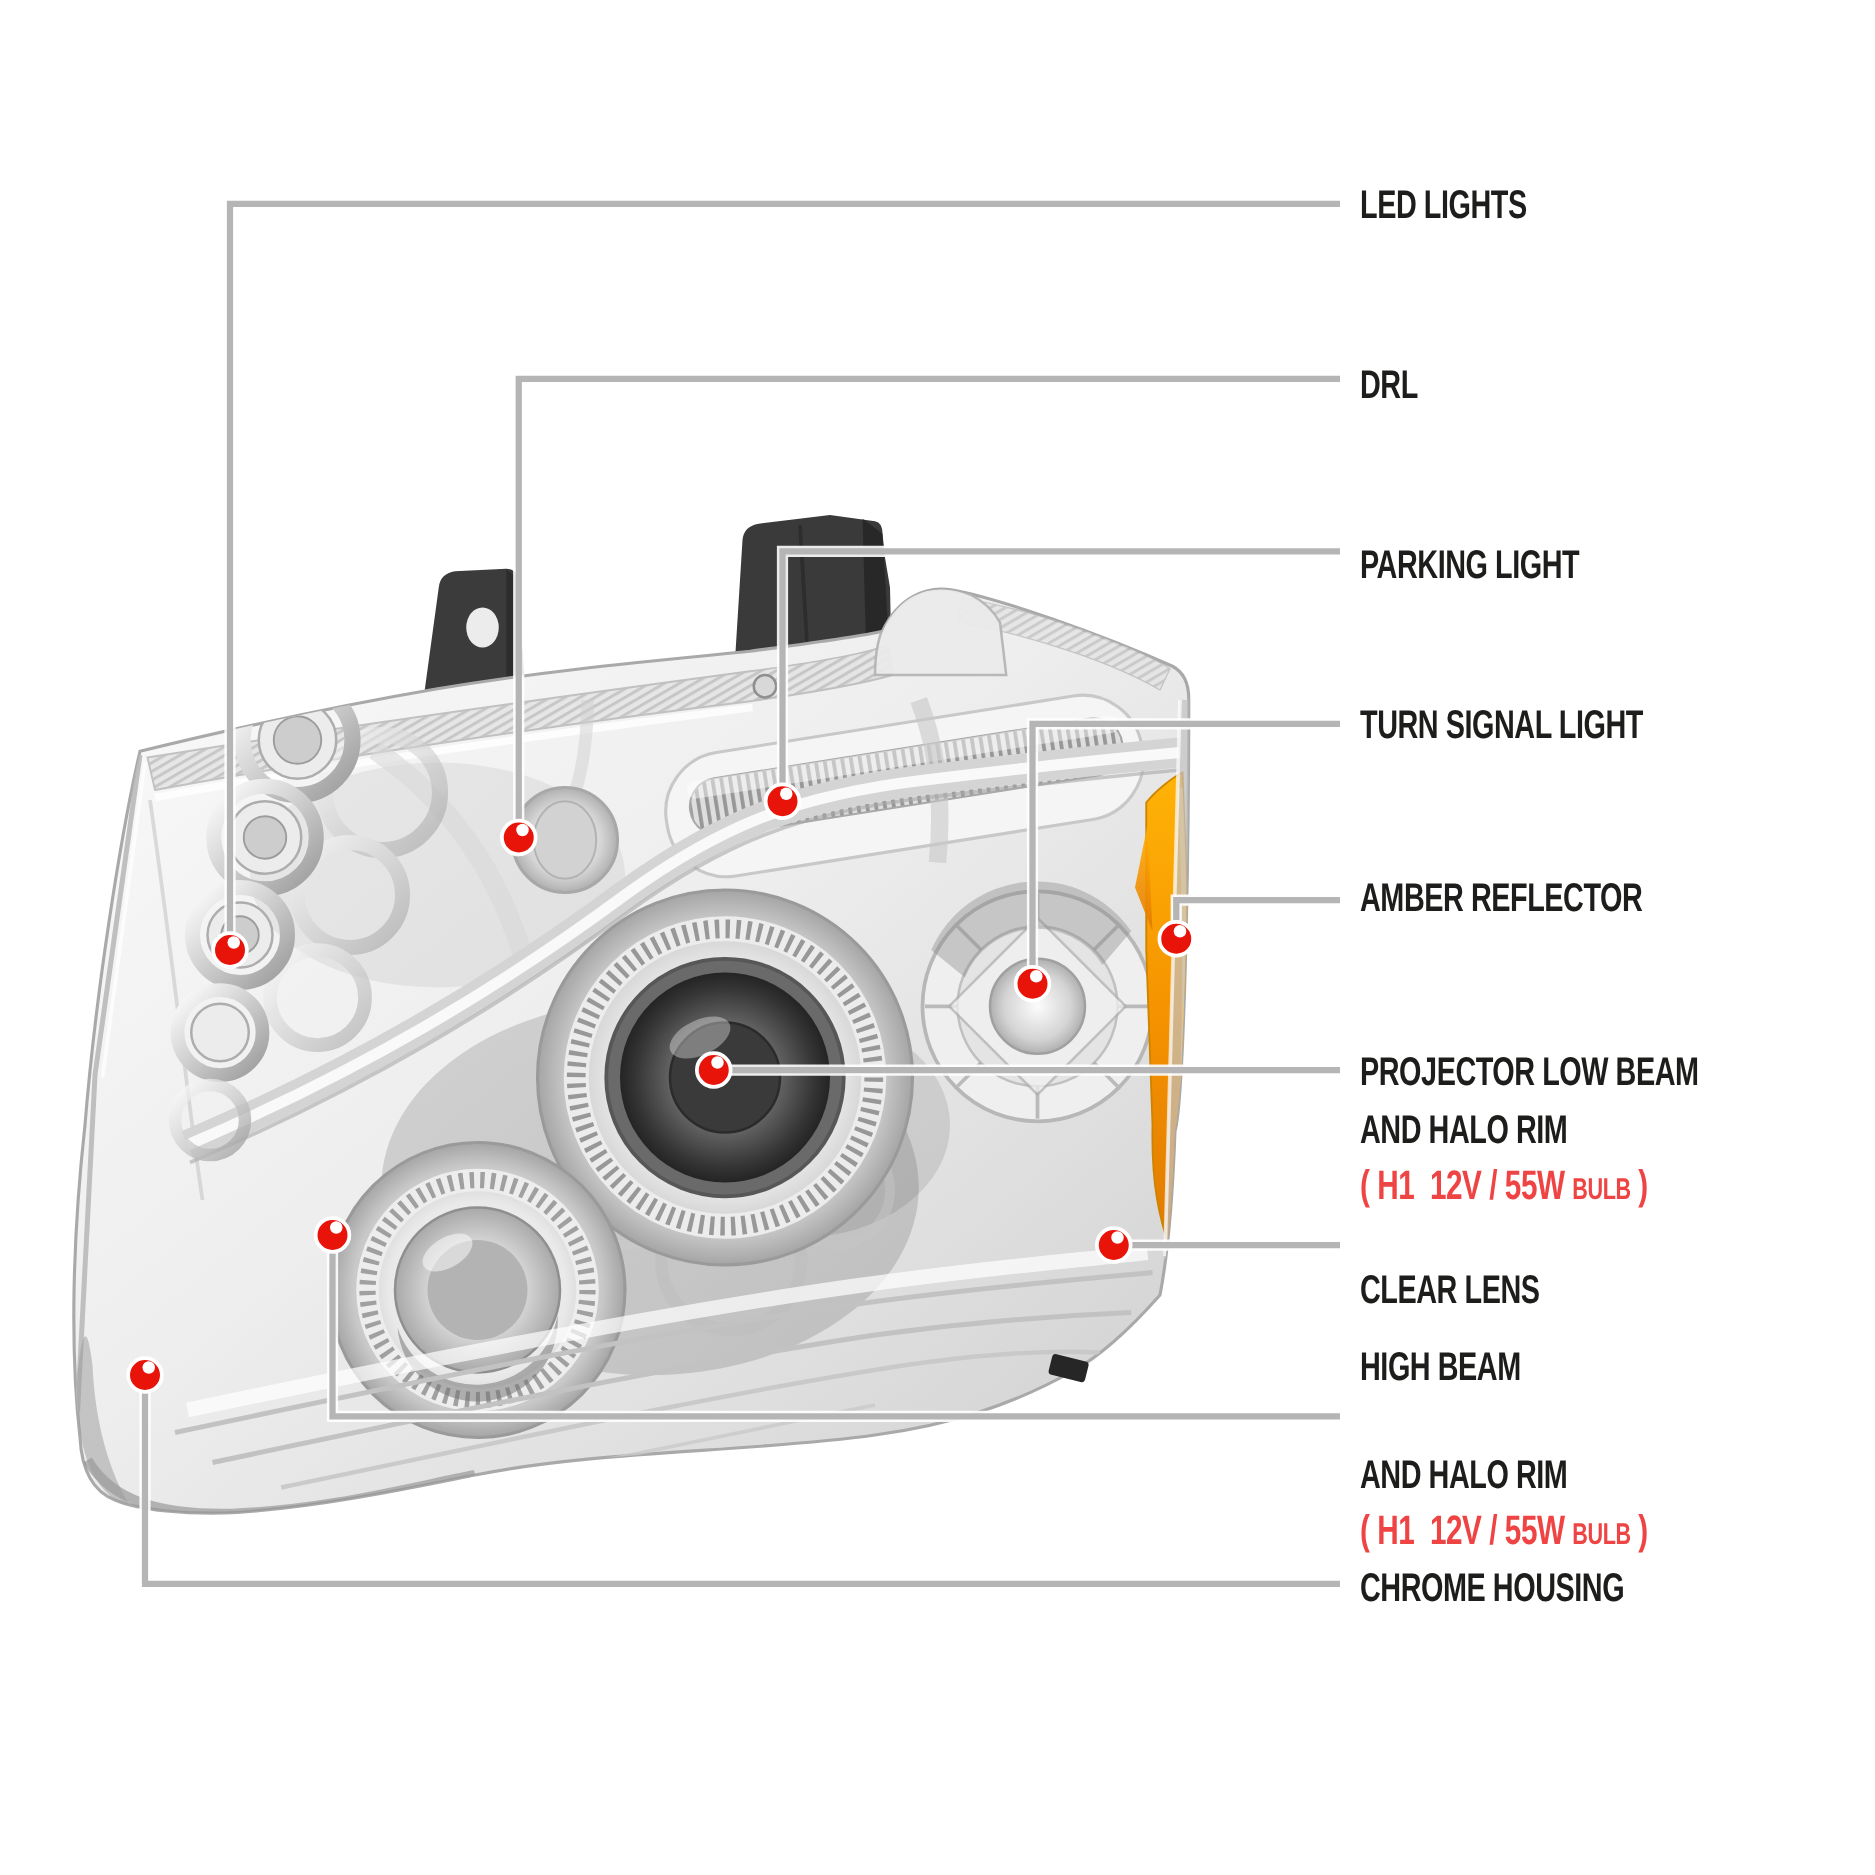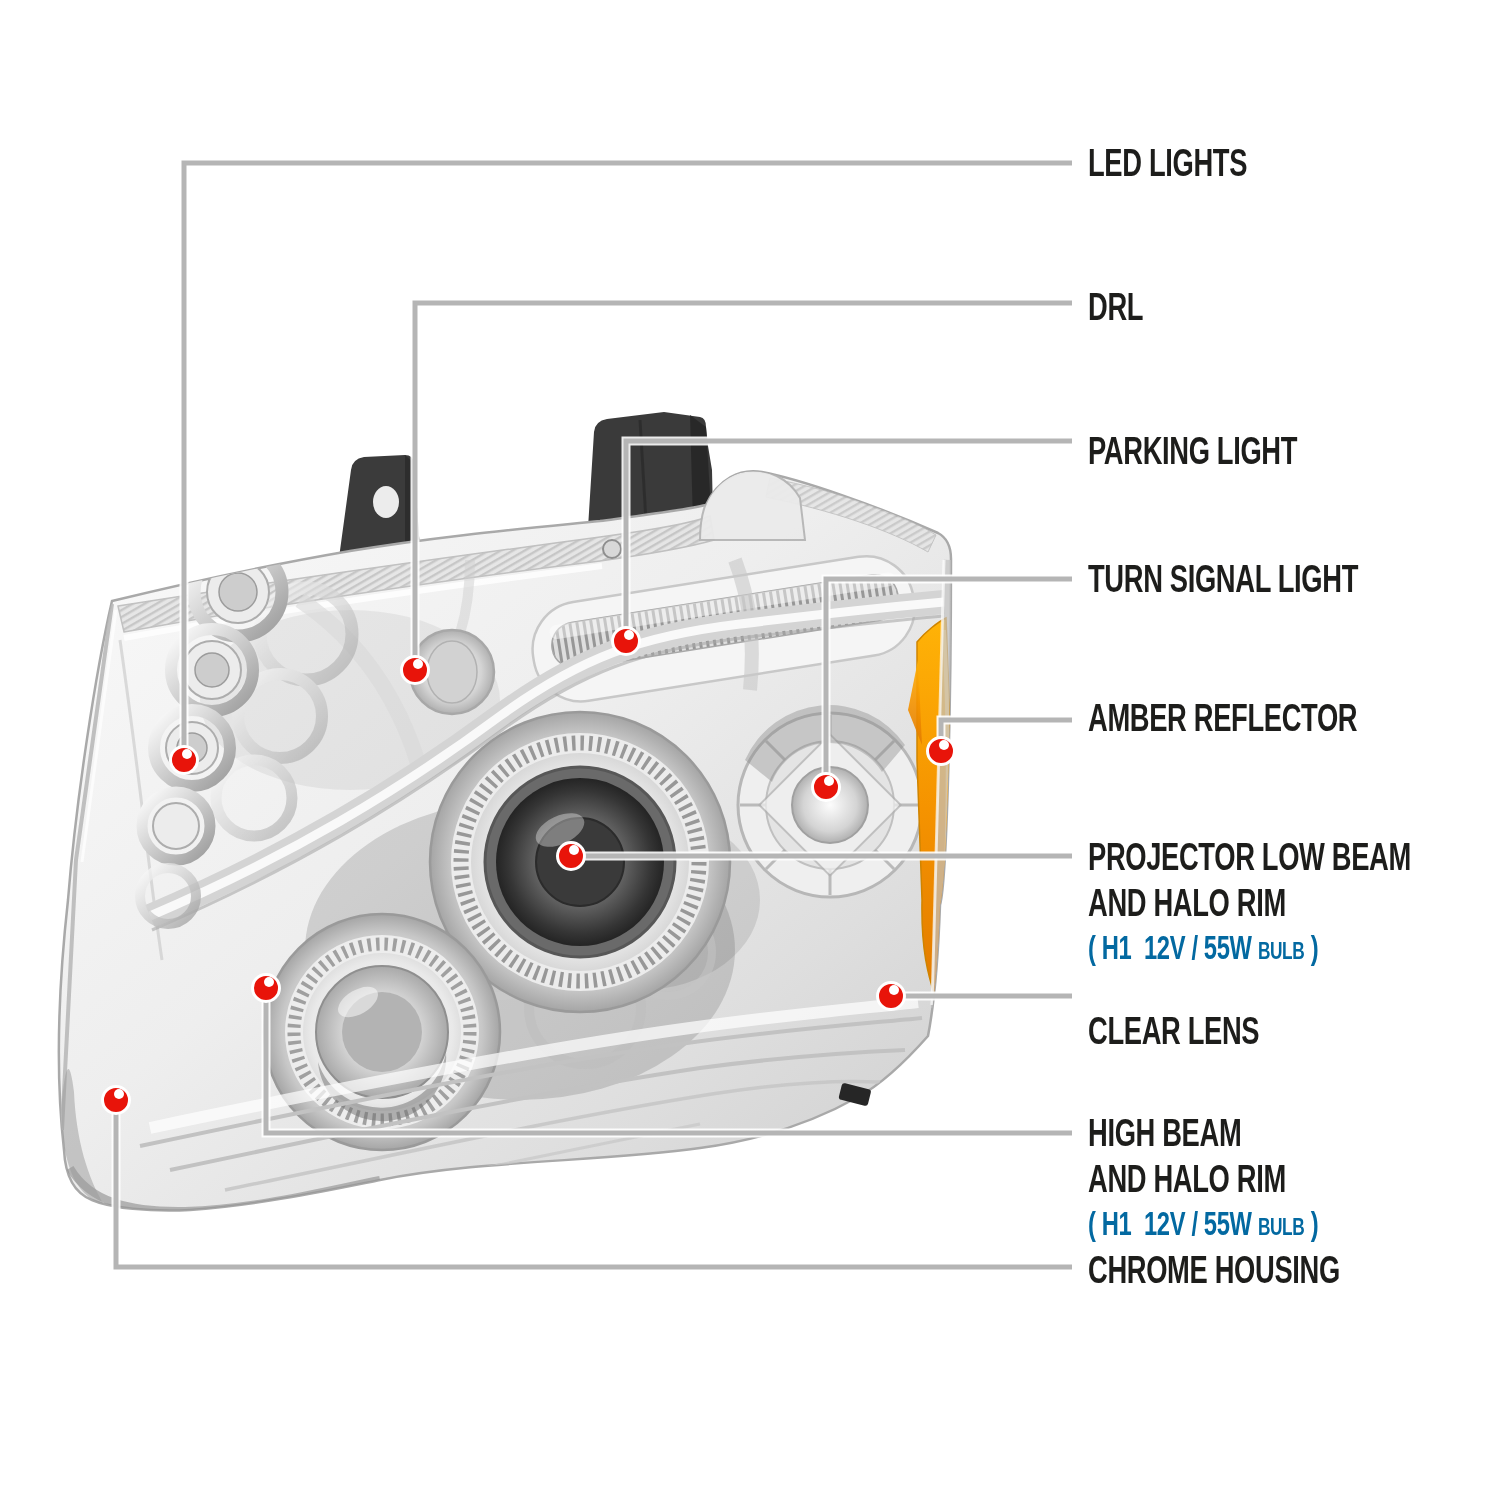--- a/index.html
+++ b/index.html
@@ -4,24 +4,24 @@
 <style>
   html,body{margin:0;padding:0}
   body{
     width:1500px;height:1500px;position:relative;background:#ffffff;
     font-family:"Liberation Sans",sans-serif;overflow:hidden;
   }
   .stage{position:absolute;left:0;top:0;width:1500px;height:1500px}
   svg{display:block}
   .lbl{
     position:absolute;left:1088px;height:46px;display:flex;align-items:center;
-    color:#1d1d1b;font-weight:700;font-size:38px;white-space:nowrap;
+    color:#1d1d1b;font-weight:700;font-size:32px;white-space:nowrap;
   }
   .cond{display:inline-block;transform:scaleX(.72);transform-origin:left center;letter-spacing:-.5px}
-  .spec{height:44px;color:#0369a1;font-size:33px}
+  .spec{height:44px;color:#ef4444;font-size:33px}
   .spec .cond span{white-space:pre}
   .bulb{font-size:24px}
 </style>
 </head>
 <body>
 
 <div class="stage">
 <svg width="1500" height="1500" viewBox="0 0 1500 1500">
   <defs>
     <linearGradient id="bodyGrad" x1="0" y1="0" x2="1" y2="1">
@@ -318,21 +318,21 @@
     <span class="cond">AND HALO RIM</span>
   </div>
 <div class="lbl spec" style="top:926px">
   <span class="cond"><span>( </span><span>H1  12V / 55W </span><span class="bulb">BULB</span><span> )</span></span>
 </div>
 
 <div class="lbl" style="top:1008px">
     <span class="cond">CLEAR LENS</span>
   </div>
 
-<div class="lbl" style="top:1110px">
+<div class="lbl" style="top:1070px">
     <span class="cond">HIGH BEAM</span>
   </div>
 <div class="lbl" style="top:1156px">
     <span class="cond">AND HALO RIM</span>
   </div>
 <div class="lbl spec" style="top:1202px">
   <span class="cond"><span>( </span><span>H1  12V / 55W </span><span class="bulb">BULB</span><span> )</span></span>
 </div>
 
 <div class="lbl" style="top:1247px">

